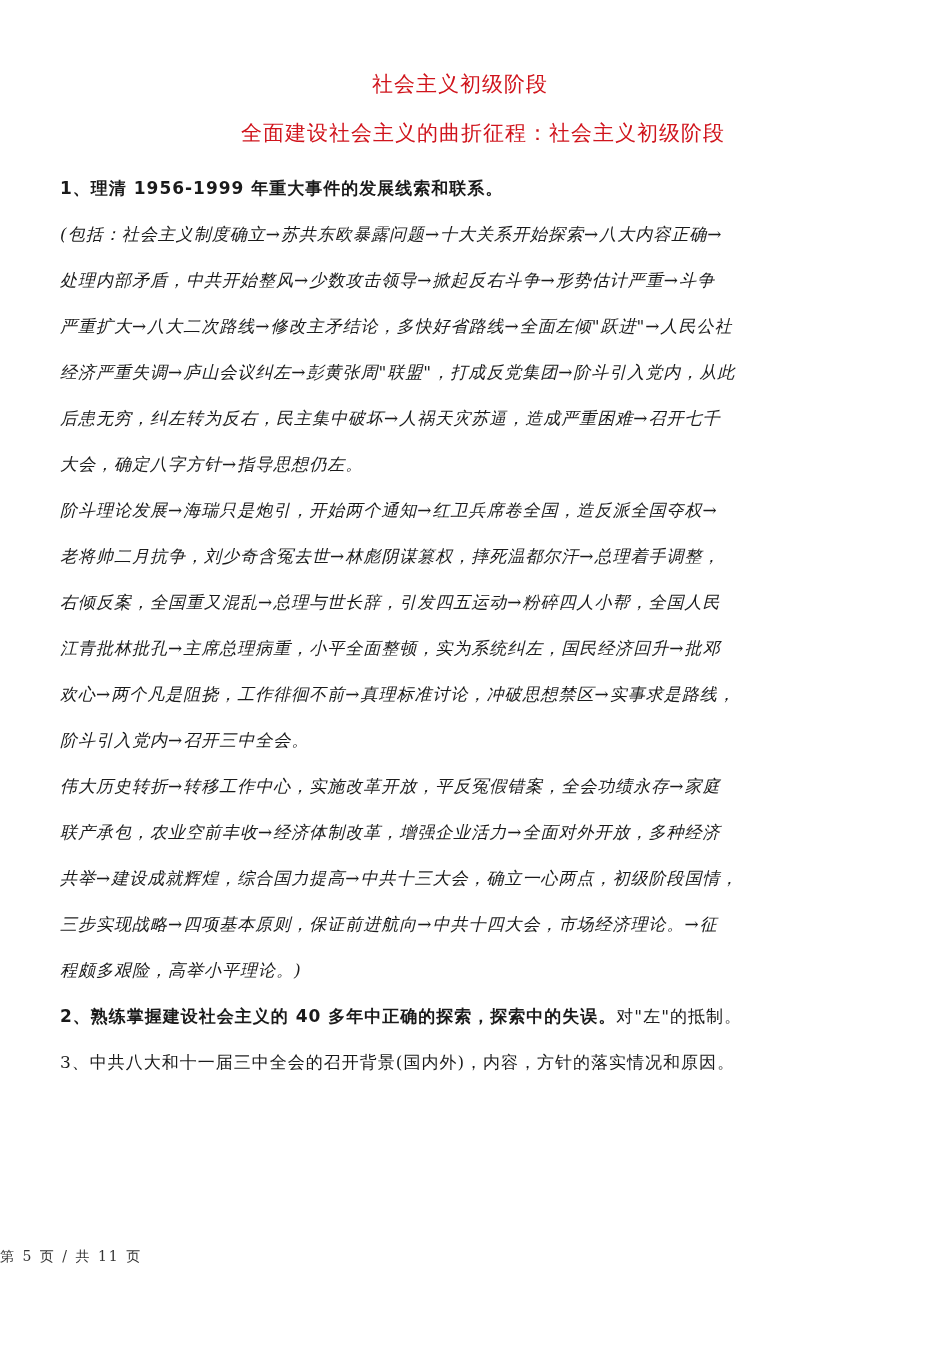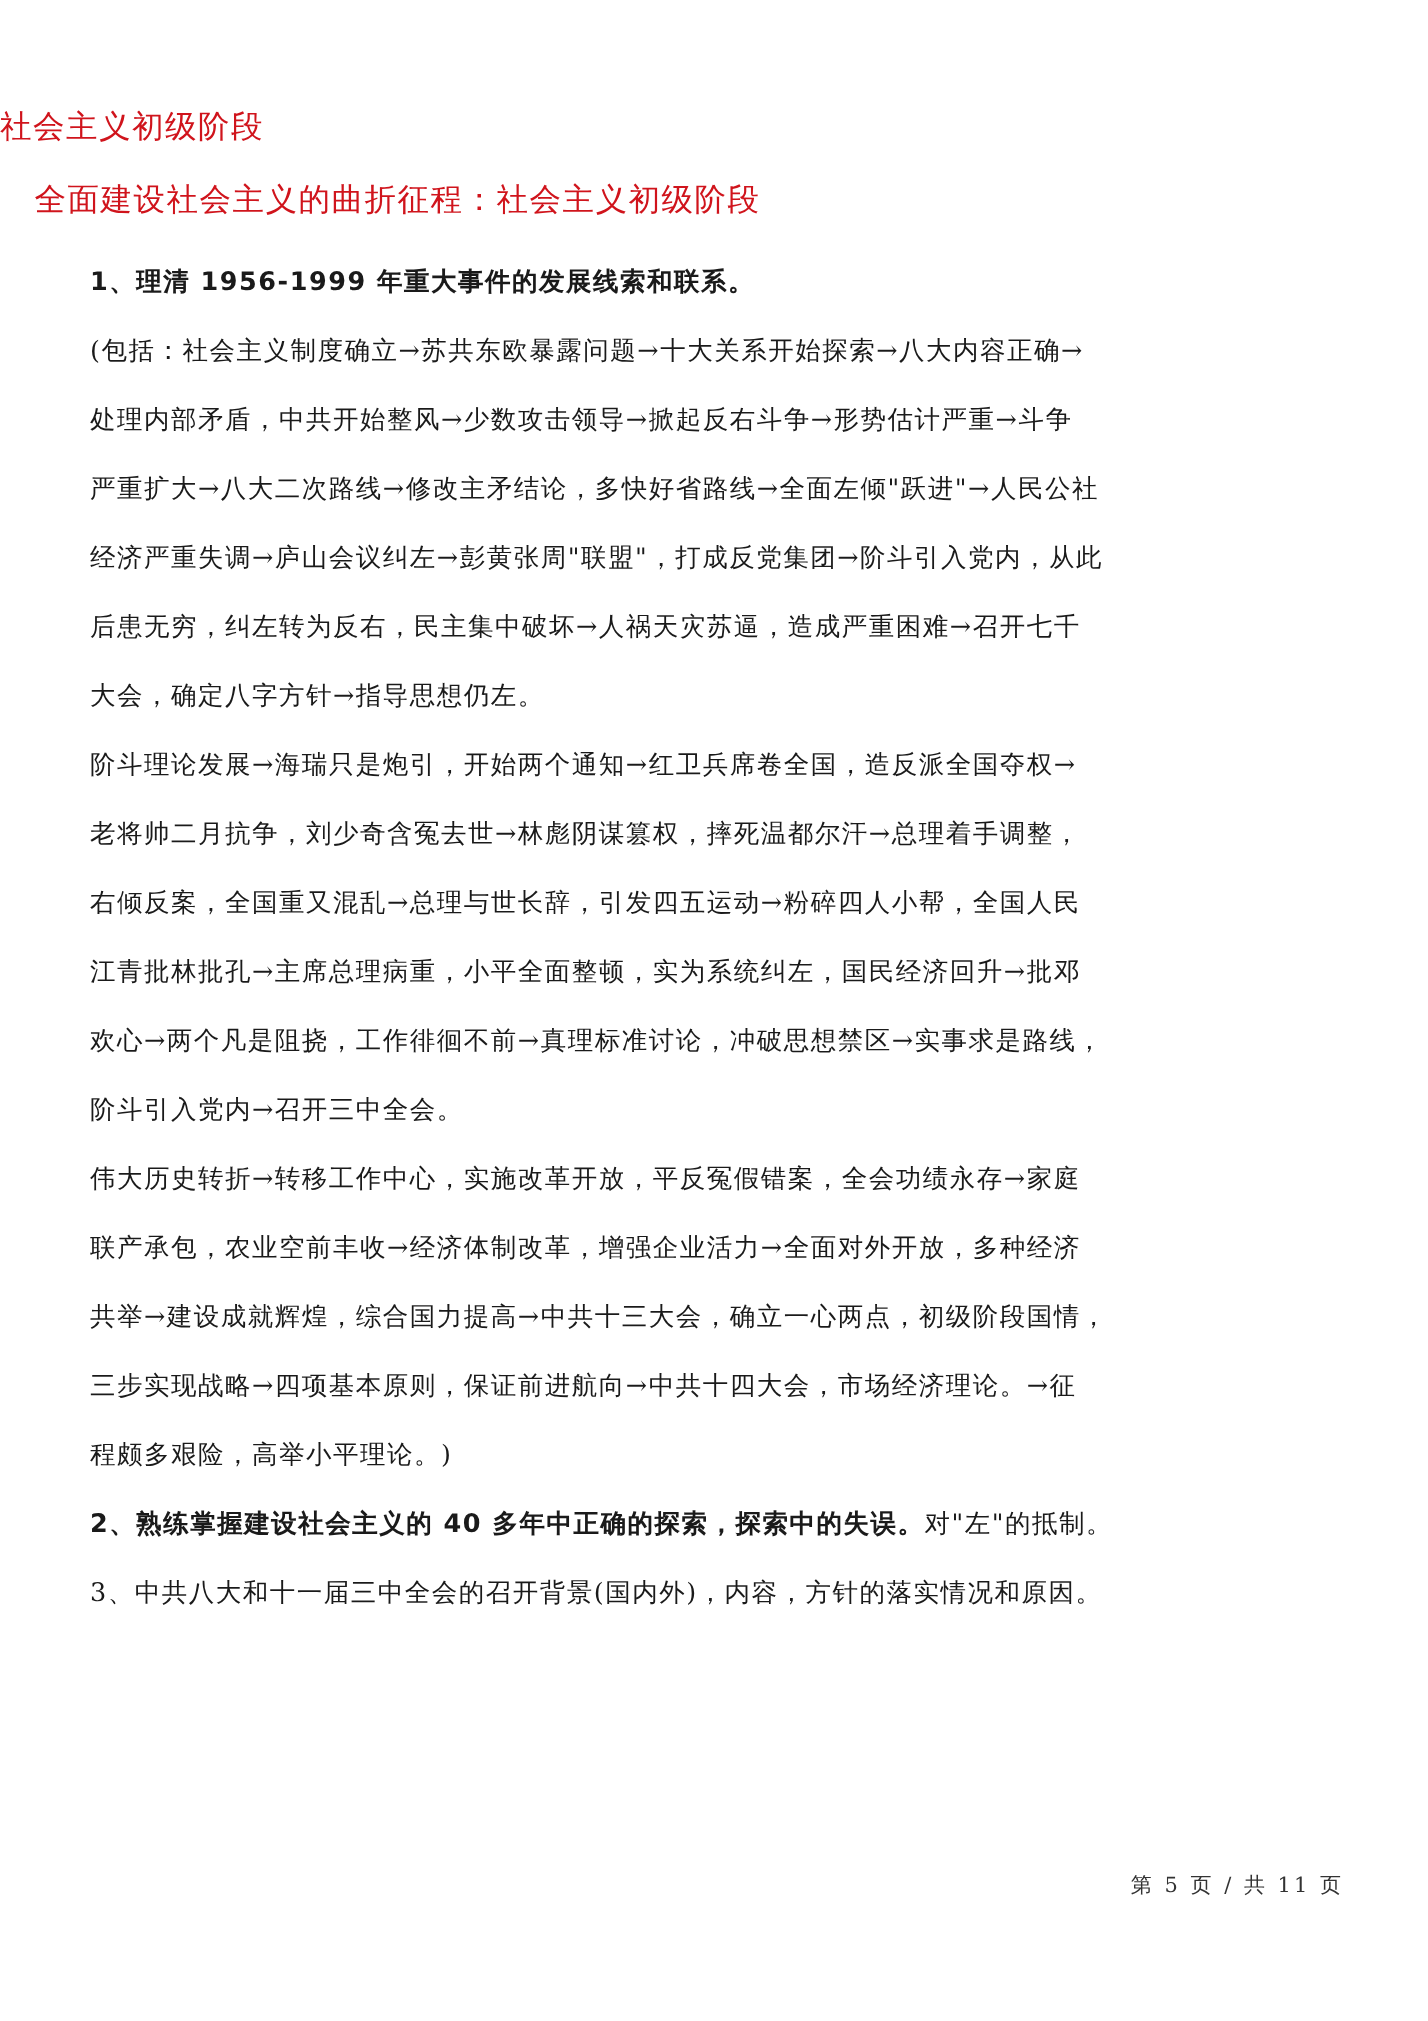--- a/index.html
+++ b/index.html
@@ -19,21 +19,21 @@
       position: absolute;
       left: 0;
       top: 0;
       width: 952px;
       height: 1347px;
     }
     .title {
       position: absolute;
       left: 0;
       width: 920px;
-      text-align: left;
+      text-align: center;
       color: #d0141c;
       font-size: 21px;
       letter-spacing: 1px;
     }
     .title-main { top: 70px; }
     .title-sub  { top: 119px; margin-left: 23px; }
     .content {
       position: absolute;
       left: 60px;
       top: 165px;
@@ -43,27 +43,27 @@
       font-size: 17px;
       line-height: 46px;
       height: 46px;
       white-space: nowrap;
       letter-spacing: 1px;
     }
     .bold {
       font-family: "DejaVu Sans", "Liberation Sans", sans-serif;
       font-weight: bold;
     }
-    .para { margin: 0; }
+    .para { margin: 0; font-style: italic; }
     .footer {
       position: absolute;
       left: 0;
       top: 1248px;
       width: 896px;
-      text-align: right;
+      text-align: left;
       font-size: 14px;
       color: #333;
       letter-spacing: 2px;
     }
   </style>
 </head>
 <body>
 
 <div class="page">
 

